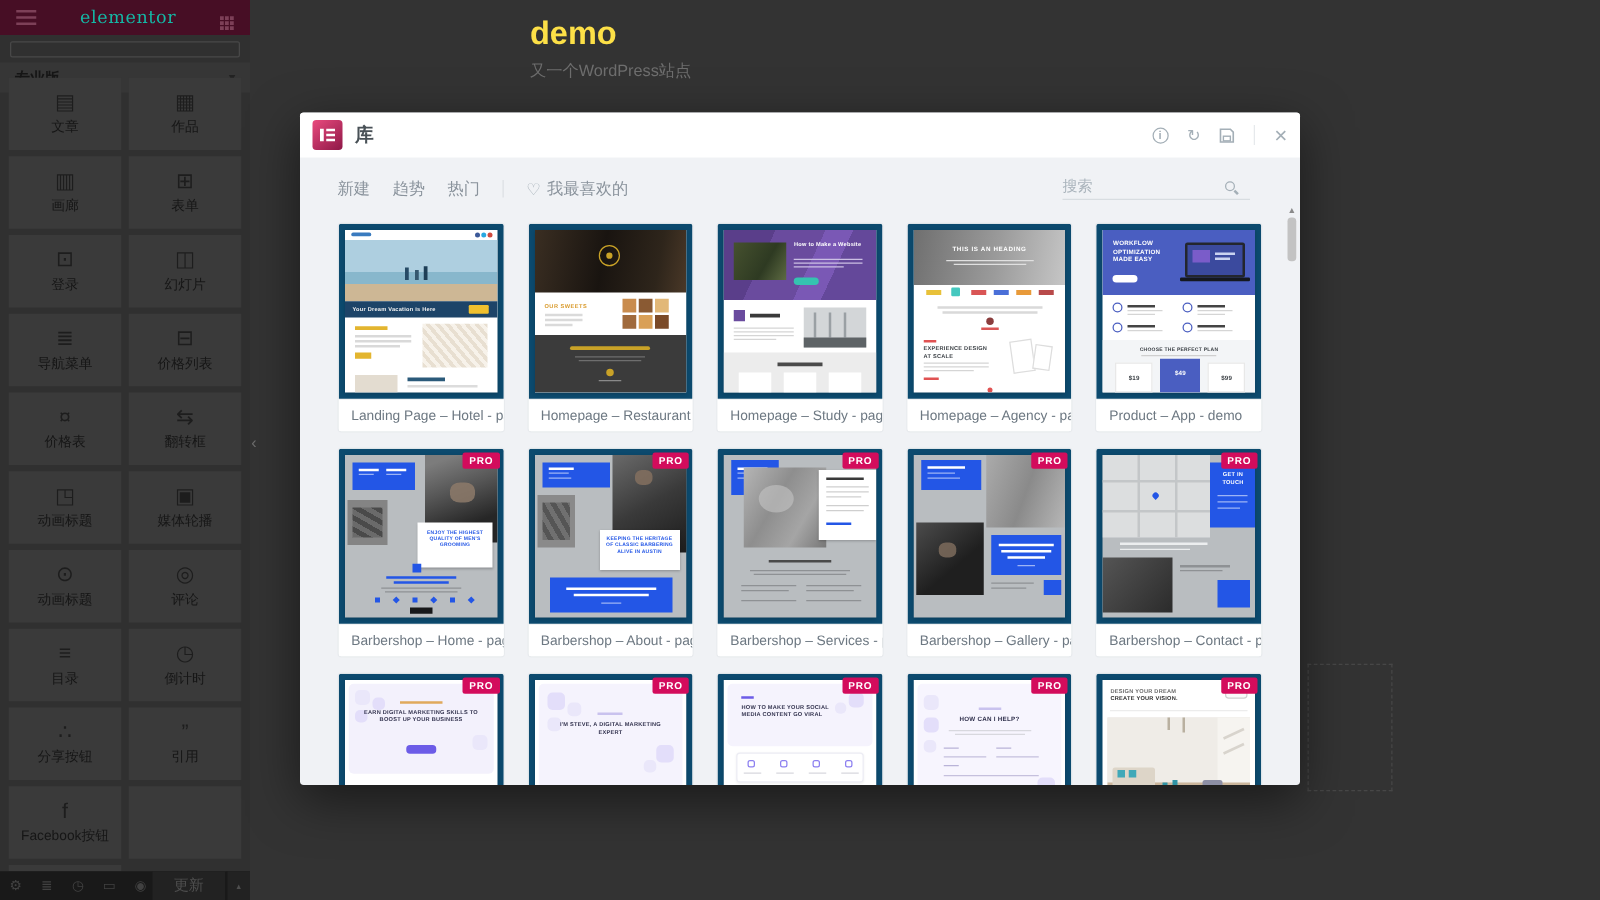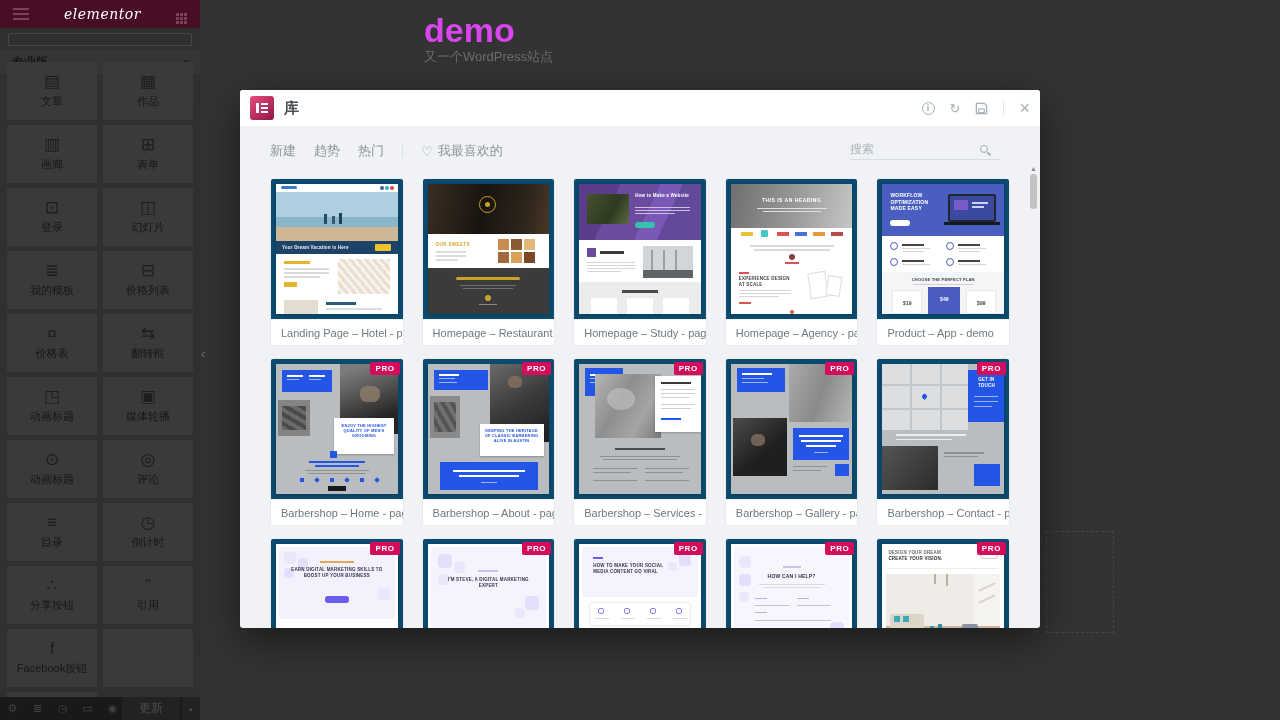--- a/index.html
+++ b/index.html
@@ -5,38 +5,38 @@
   *{box-sizing:border-box;margin:0;padding:0}
   html,body{width:1280px;height:720px;overflow:hidden}
   body{font-family:"Liberation Sans",sans-serif;background:#333;position:relative}
 
   
   .panel{position:absolute;left:0;top:0;width:200px;height:720px;background:#303030}
   .panel-header{height:28px;background:#470e25;display:flex;align-items:center;justify-content:space-between;padding:0 13px}
   .burger{width:16px;height:2px;background:#7d4058;position:relative}
   .burger:before,.burger:after{content:"";position:absolute;left:0;width:16px;height:2px;background:#7d4058}
   .burger:before{top:-5px}.burger:after{top:5px}
-  .logo-script{font-family:"DejaVu Serif",serif;font-style:italic;color:#ffffff;font-size:14px;letter-spacing:.5px}
+  .logo-script{font-family:"DejaVu Serif",serif;color:#14b8a6;font-size:14px;letter-spacing:.5px}
   .grid9{width:3px;height:3px;background:#7d4058;color:#7d4058;box-shadow:4px 0,8px 0,0 4px,4px 4px,8px 4px,0 8px,4px 8px,8px 8px;margin-right:8px}
   .panel-search{margin:5px 8px 4px;height:13px;border:1px solid #484848;border-radius:2px}
   .panel-cat{height:24px;display:flex;align-items:center;justify-content:space-between;padding:0 12px;background:#363636}
   .panel-cat span{font-size:12px;font-weight:bold;color:#151515}
   .panel-cat b{font-size:9px;color:#222}
   .widgets{position:absolute;top:62px;bottom:23px;left:0;right:0;overflow:hidden;padding:0 7px;display:grid;grid-template-columns:1fr 1fr;gap:5px 6px;align-content:start}
   .widget{background:#3a3a3a;height:58px;display:flex;flex-direction:column;align-items:center;justify-content:center;gap:4px}
   .widget .g{font-size:17px;line-height:1;color:#1d1d1d}
   .widget .wl{font-size:11px;color:#161616}
   .panel-footer{position:absolute;bottom:0;left:0;width:200px;height:23px;background:#191919;display:flex;align-items:center;z-index:3}
   .pf-icon{width:25px;text-align:center;font-size:11px;color:#414141}
   .update-btn{position:absolute;right:20px;top:0;width:58px;height:23px;background:#222;color:#4e4e4e;font-size:12px;display:flex;align-items:center;justify-content:center}
   .update-caret{position:absolute;right:0;top:0;width:19px;height:23px;background:#222;color:#4e4e4e;font-size:7px;display:flex;align-items:center;justify-content:center;border-left:1px solid #191919}
   .panel-collapse{position:absolute;left:201px;top:346px;color:#6e6e6e;font-size:13px}
 
   
-  .site-title{position:absolute;left:424px;top:11px;font-size:34px;font-weight:bold;color:#d946ef}
+  .site-title{position:absolute;left:424px;top:11px;font-size:26px;font-weight:bold;color:#fde047}
   .site-tagline{position:absolute;left:424px;top:48px;font-size:13px;color:#6e6e6e}
   .add-box{position:absolute;left:1046px;top:531px;width:68px;height:102px;border:1px dashed #474747}
 
   
   .modal{position:absolute;left:240px;top:90px;width:800px;height:538px;background:#f0f2f5;border-radius:3px;overflow:hidden;box-shadow:0 12px 40px rgba(0,0,0,.5)}
   .m-header{height:36px;background:#fff;position:relative;display:flex;align-items:center;padding:0 10px;z-index:2}
   .m-logo{width:24px;height:24px;border-radius:3px;background:linear-gradient(140deg,#e94b7e,#8e1747);position:relative;flex:0 0 auto}
   .m-logo i{position:absolute;background:#fff}
   .m-title{font-size:15px;font-weight:bold;color:#495157;margin-left:10px}
   .m-tabs{position:absolute;left:256px;top:0;height:36px;display:flex}
@@ -106,21 +106,21 @@
     <div class="widget">
         <span class="g">⊡</span>
         <span class="wl">登录</span>
       </div>
     <div class="widget">
         <span class="g">◫</span>
         <span class="wl">幻灯片</span>
       </div>
     <div class="widget">
         <span class="g">≣</span>
-        <span class="wl">我的模板</span>
+        <span class="wl">导航菜单</span>
       </div>
     <div class="widget">
         <span class="g">⊟</span>
         <span class="wl">价格列表</span>
       </div>
     <div class="widget">
         <span class="g">¤</span>
         <span class="wl">价格表</span>
       </div>
     <div class="widget">

